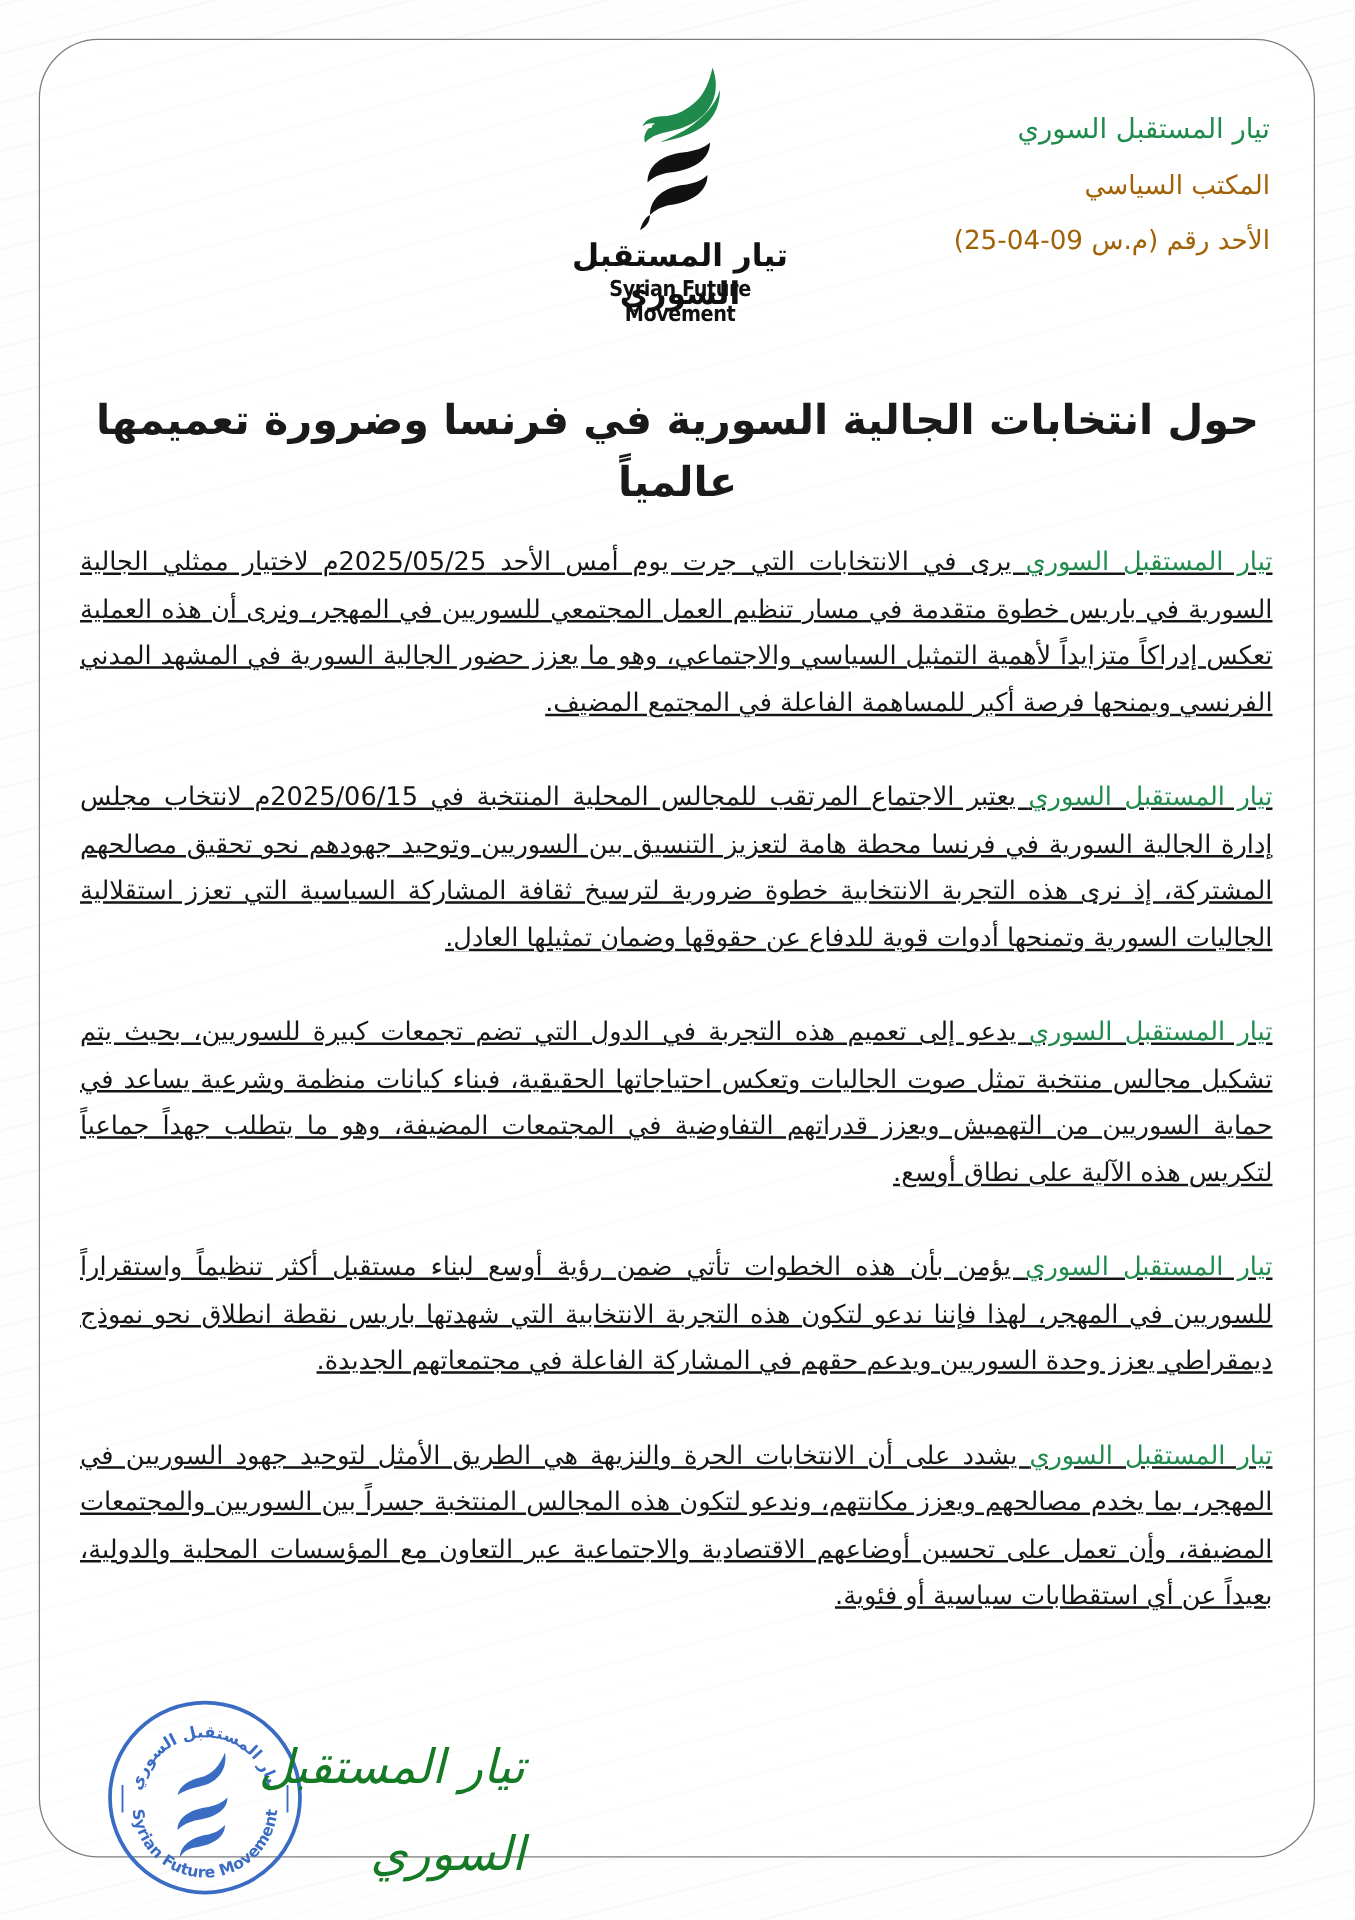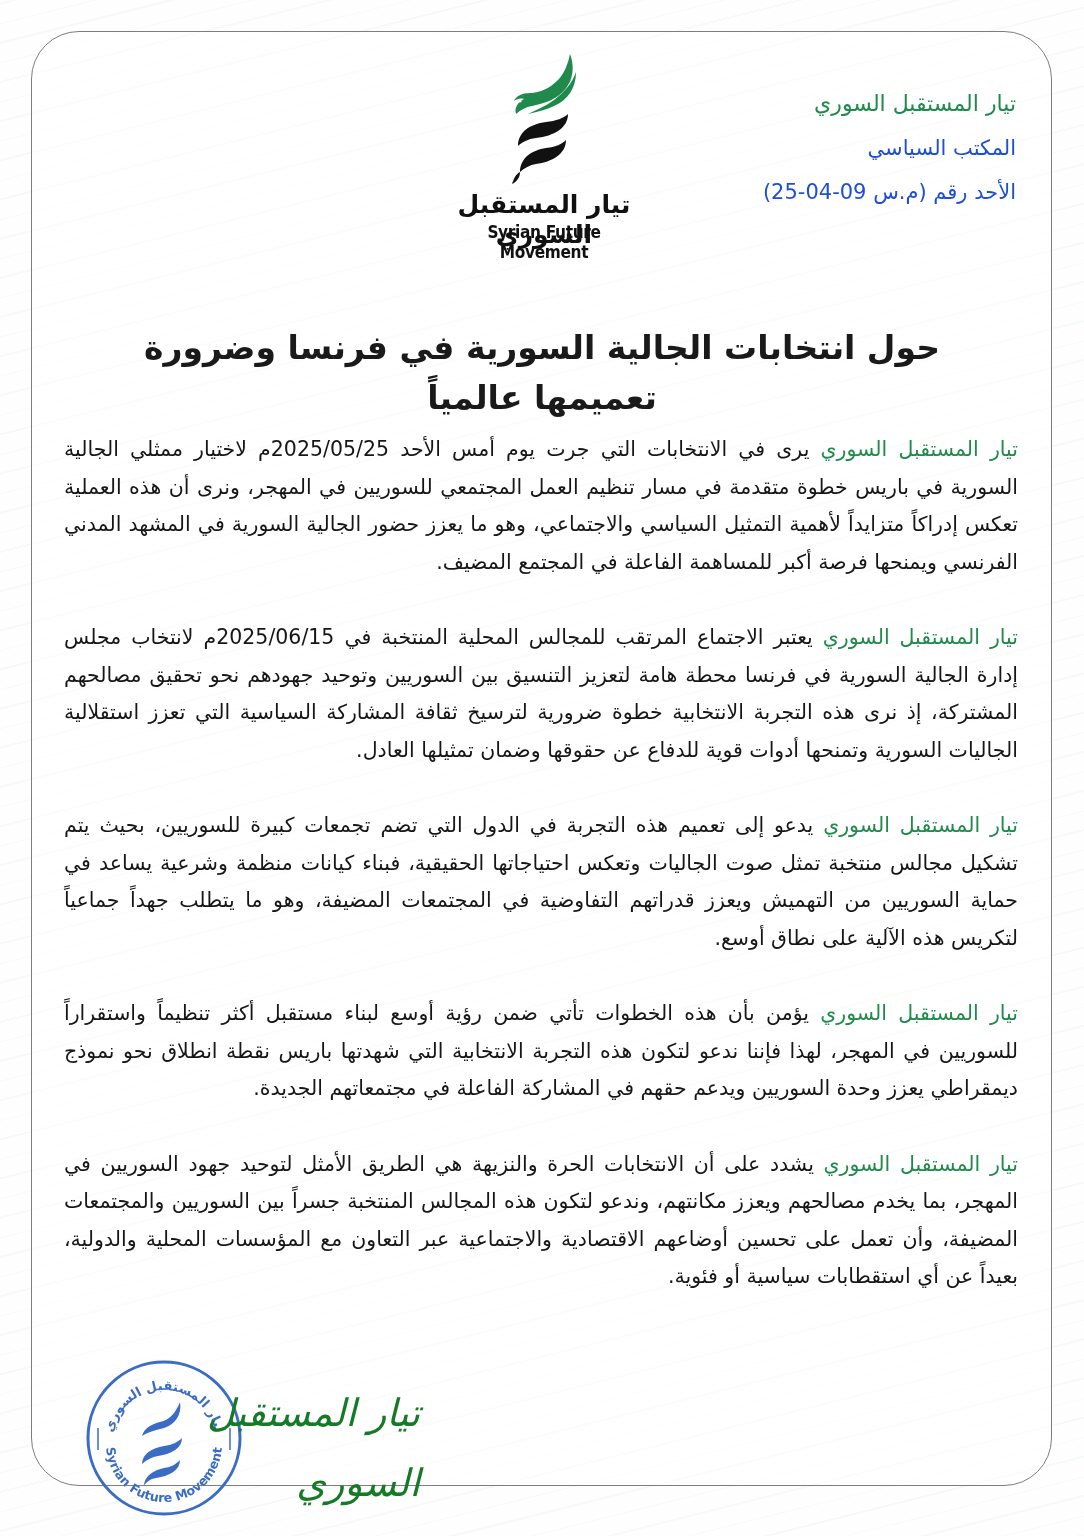--- a/index.html
+++ b/index.html
@@ -45,21 +45,21 @@
     text-align: right;
     direction: rtl;
     font-size: 21px;
     line-height: 44px;
   }
   .header-info .org {
     color: #1f8a4c;
     font-size: 22px;
   }
   .header-info .line {
-    color: #1d4ed8;
+    color: #a16207;
   }
 
   
   .logo {
     position: absolute;
     left: 436px;
     top: 52px;
     width: 216px;
     height: 196px;
   }
@@ -115,20 +115,21 @@
   .body-text {
     position: absolute;
     left: 64px;
     right: 66px;
     top: 431px;
     direction: rtl;
     text-align: right;
     font-size: 20.5px;
     line-height: 37.5px;
     color: #161616;
+    text-decoration: underline;
   }
   .body-text p {
     margin: 0 0 38px 0;
     text-align: justify;
     text-align-last: right;
   }
   .body-text .lead {
     color: #1f8a4c;
   }
 
@@ -179,21 +180,21 @@
     <circle cx="14" cy="49" r="1.6" fill="#ffffff"></circle>
 
     <path d="M62 62 C62 76 48 84 30 86 C22 87 16 90 12 94 C12 80 24 72 40 70 C50 69 58 66 62 62 Z" fill="#111111"></path>
     <path d="M60 88 C60 102 46 110 30 112 C24 113 18 116 14 120 C14 106 26 98 40 96 C50 95 56 92 60 88 Z" fill="#111111"></path>
     <path d="M14 120 C14 126 10 130 6 132 C8 126 10 122 14 120 Z" fill="#111111"></path>
   </svg>
   <div class="logo-ar">تيار المستقبل السوري</div>
   <div class="logo-en">Syrian Future Movement</div>
 </div>
 
-<h1 class="title" style="margin:16px;">حول انتخابات الجالية السورية في فرنسا وضرورة تعميمها عالمياً</h1>
+<h1 class="title" style="margin:4px;">حول انتخابات الجالية السورية في فرنسا وضرورة تعميمها عالمياً</h1>
 
 <div class="body-text">
   <p><span class="lead">تيار المستقبل السوري</span><span> يرى في الانتخابات التي جرت يوم أمس الأحد 2025/05/25م لاختيار ممثلي الجالية السورية في باريس خطوة متقدمة في مسار تنظيم العمل المجتمعي للسوريين في المهجر، ونرى أن هذه العملية تعكس إدراكاً متزايداً لأهمية التمثيل السياسي والاجتماعي، وهو ما يعزز حضور الجالية السورية في المشهد المدني الفرنسي ويمنحها فرصة أكبر للمساهمة الفاعلة في المجتمع المضيف.</span></p>
   <p><span class="lead">تيار المستقبل السوري</span><span> يعتبر الاجتماع المرتقب للمجالس المحلية المنتخبة في 2025/06/15م لانتخاب مجلس إدارة الجالية السورية في فرنسا محطة هامة لتعزيز التنسيق بين السوريين وتوحيد جهودهم نحو تحقيق مصالحهم المشتركة، إذ نرى هذه التجربة الانتخابية خطوة ضرورية لترسيخ ثقافة المشاركة السياسية التي تعزز استقلالية الجاليات السورية وتمنحها أدوات قوية للدفاع عن حقوقها وضمان تمثيلها العادل.</span></p>
   <p><span class="lead">تيار المستقبل السوري</span><span> يدعو إلى تعميم هذه التجربة في الدول التي تضم تجمعات كبيرة للسوريين، بحيث يتم تشكيل مجالس منتخبة تمثل صوت الجاليات وتعكس احتياجاتها الحقيقية، فبناء كيانات منظمة وشرعية يساعد في حماية السوريين من التهميش ويعزز قدراتهم التفاوضية في المجتمعات المضيفة، وهو ما يتطلب جهداً جماعياً لتكريس هذه الآلية على نطاق أوسع.</span></p>
   <p><span class="lead">تيار المستقبل السوري</span><span> يؤمن بأن هذه الخطوات تأتي ضمن رؤية أوسع لبناء مستقبل أكثر تنظيماً واستقراراً للسوريين في المهجر، لهذا فإننا ندعو لتكون هذه التجربة الانتخابية التي شهدتها باريس نقطة انطلاق نحو نموذج ديمقراطي يعزز وحدة السوريين ويدعم حقهم في المشاركة الفاعلة في مجتمعاتهم الجديدة.</span></p>
   <p><span class="lead">تيار المستقبل السوري</span><span> يشدد على أن الانتخابات الحرة والنزيهة هي الطريق الأمثل لتوحيد جهود السوريين في المهجر، بما يخدم مصالحهم ويعزز مكانتهم، وندعو لتكون هذه المجالس المنتخبة جسراً بين السوريين والمجتمعات المضيفة، وأن تعمل على تحسين أوضاعهم الاقتصادية والاجتماعية عبر التعاون مع المؤسسات المحلية والدولية، بعيداً عن أي استقطابات سياسية أو فئوية.</span></p>
 </div>
 
 <div class="stamp">

